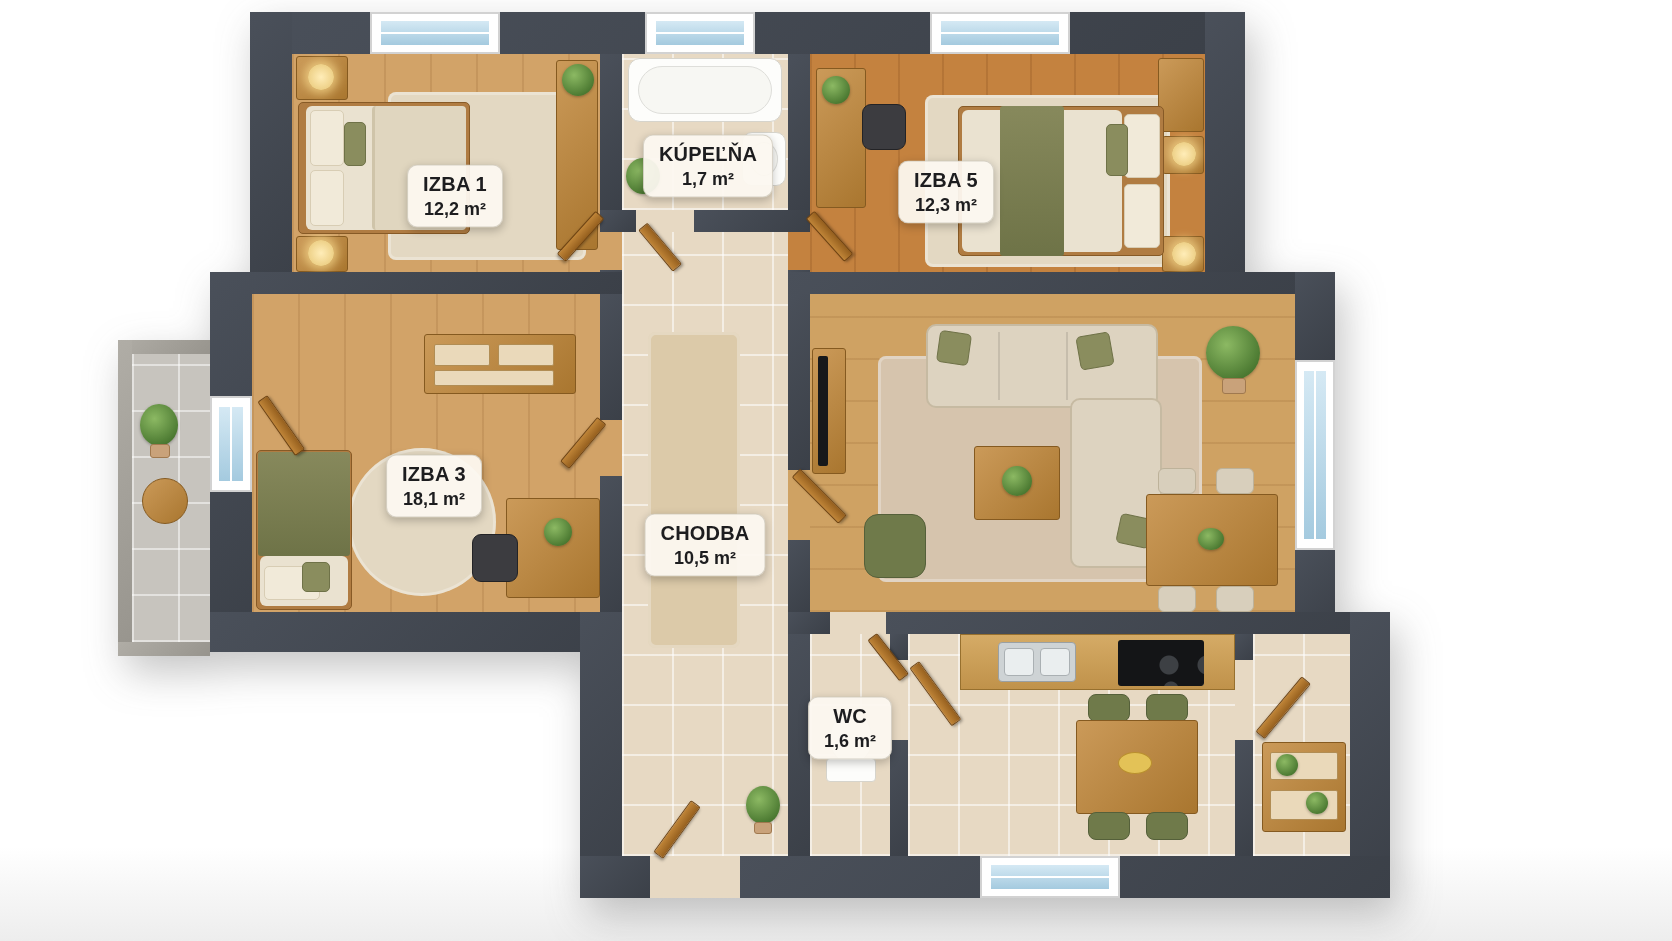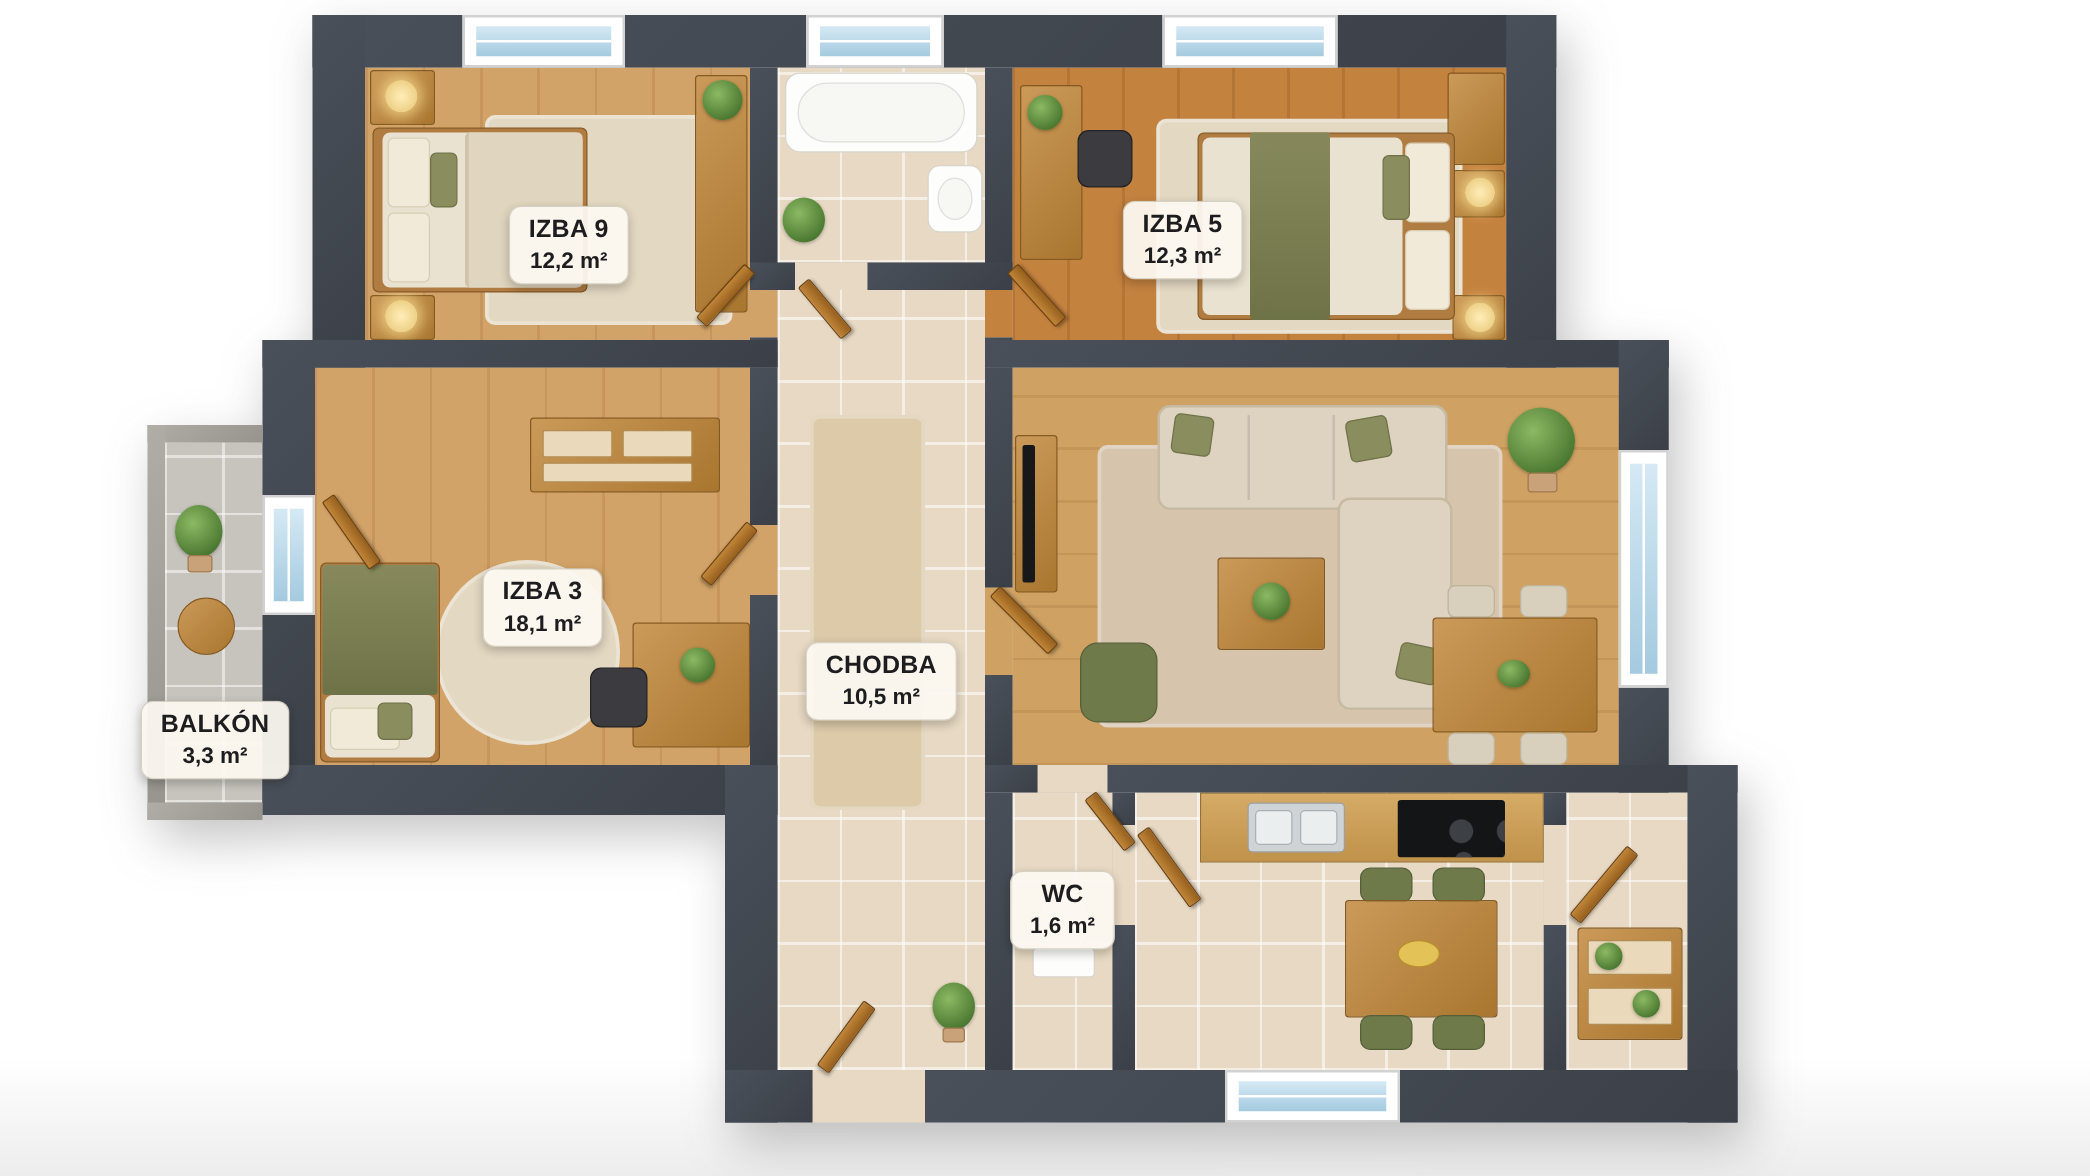--- a/index.html
+++ b/index.html
@@ -242,38 +242,38 @@
   <div class="leaf" style="left:806px;top:214px;width:12px;height:58px;transform-origin:6px 3px;transform:rotate(-42deg)"></div>
   <div class="leaf" style="left:594px;top:420px;width:12px;height:58px;transform-origin:6px 3px;transform:rotate(40deg)"></div>
   <div class="leaf" style="left:258px;top:398px;width:12px;height:66px;transform-origin:6px 3px;transform:rotate(-35deg)"></div>
   <div class="leaf" style="left:792px;top:472px;width:12px;height:66px;transform-origin:6px 3px;transform:rotate(-45deg)"></div>
   <div class="leaf" style="left:868px;top:636px;width:12px;height:52px;transform-origin:6px 3px;transform:rotate(-38deg)"></div>
   <div class="leaf" style="left:910px;top:664px;width:12px;height:72px;transform-origin:6px 3px;transform:rotate(-36deg)"></div>
   <div class="leaf" style="left:1256px;top:664px;width:12px;height:72px;transform-origin:6px 69px;transform:rotate(40deg)"></div>
   <div class="leaf" style="left:654px;top:792px;width:12px;height:64px;transform-origin:6px 61px;transform:rotate(36deg)"></div>
 
   <div class="badge" style="left:455px;top:196px">
-    <div class="nm">IZBA 9</div>
+    <div class="nm">IZBA 1</div>
     <div class="ar">12,2 m²</div>
+  </div>
+  <div class="badge" style="left:708px;top:166px">
+    <div class="nm">KÚPEĽŇA</div>
+    <div class="ar">1,7 m²</div>
   </div>
   <div class="badge" style="left:946px;top:192px">
     <div class="nm">IZBA 5</div>
     <div class="ar">12,3 m²</div>
   </div>
   <div class="badge" style="left:434px;top:486px">
     <div class="nm">IZBA 3</div>
     <div class="ar">18,1 m²</div>
   </div>
   <div class="badge" style="left:705px;top:545px">
     <div class="nm">CHODBA</div>
     <div class="ar">10,5 m²</div>
   </div>
-  <div class="badge" style="left:172px;top:592px">
-    <div class="nm">BALKÓN</div>
-    <div class="ar">3,3 m²</div>
-  </div>
   <div class="badge" style="left:850px;top:728px">
     <div class="nm">WC</div>
     <div class="ar">1,6 m²</div>
   </div>
 
  </div>
 </div>
 
 </body></html>

